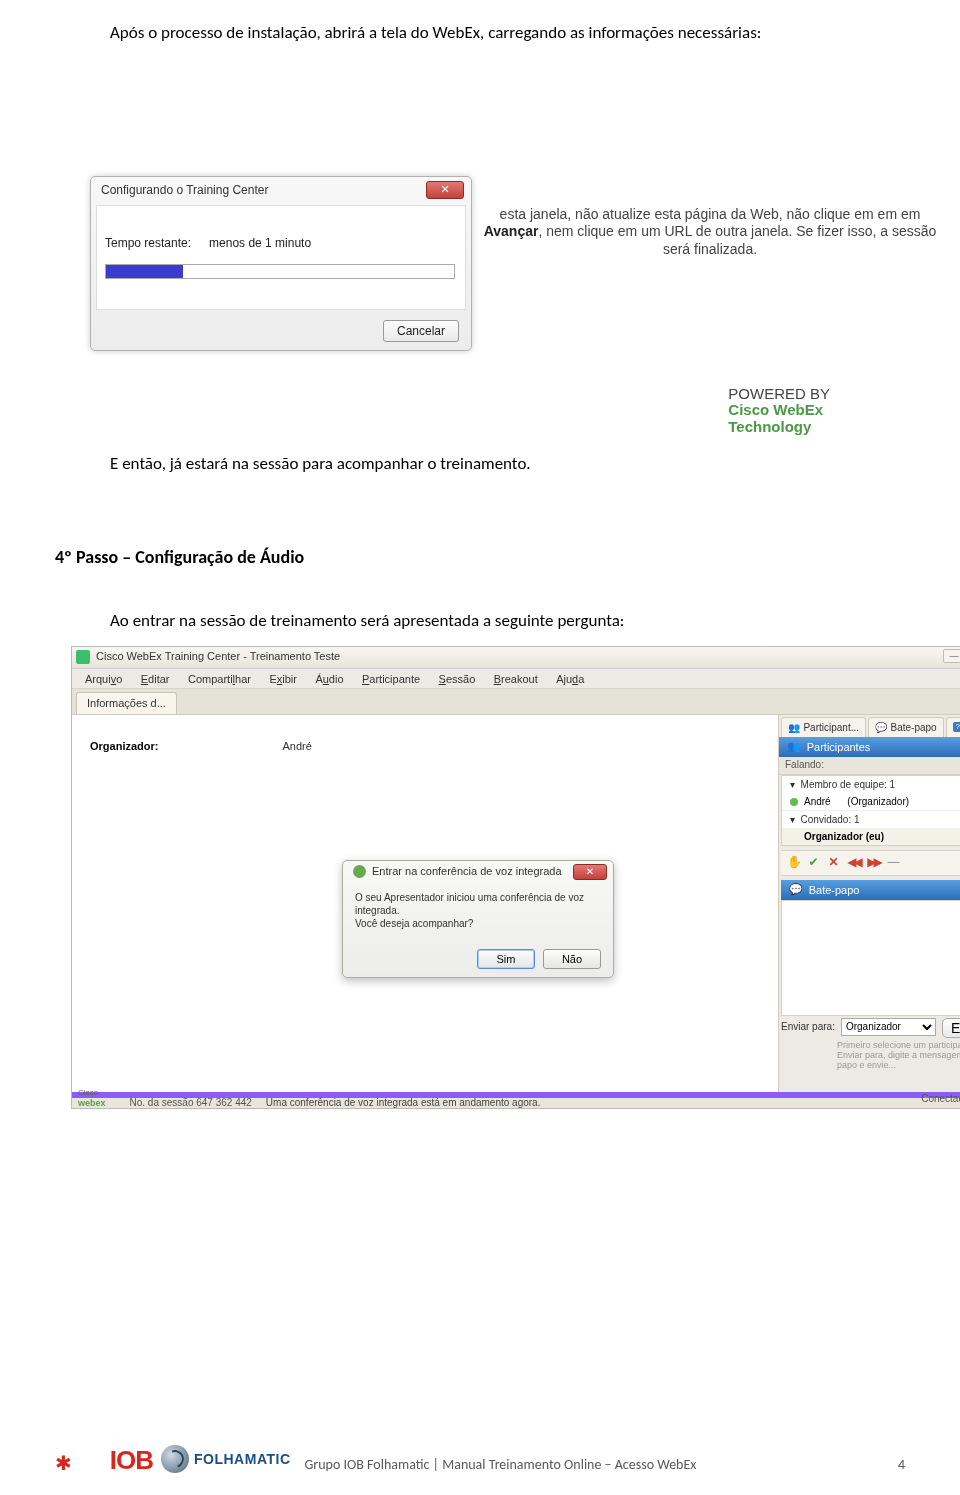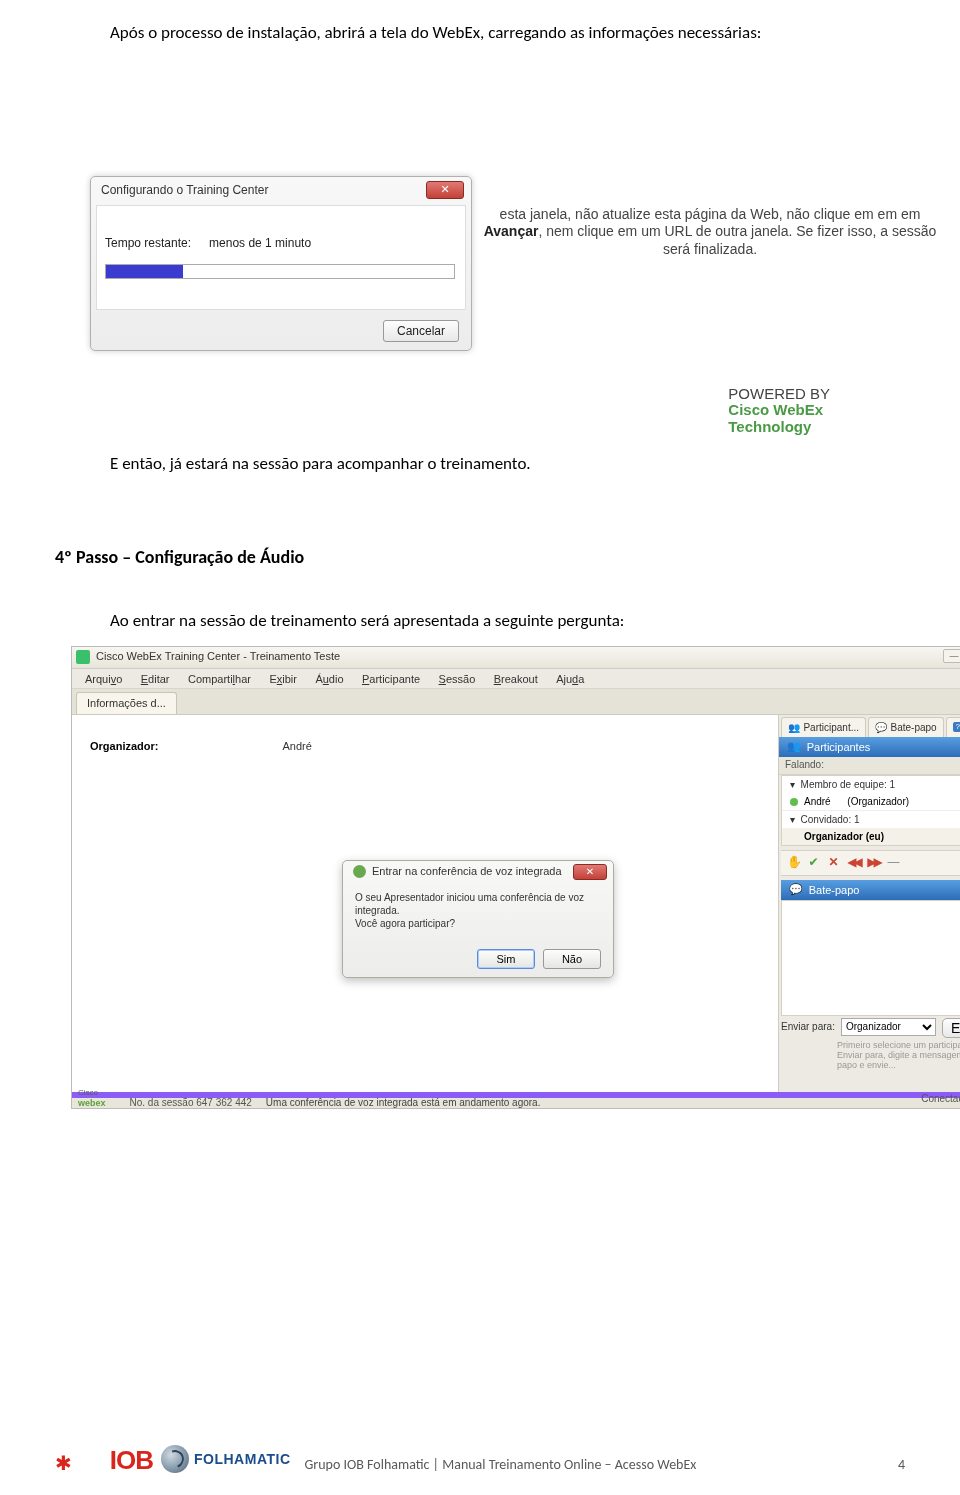--- a/index.html
+++ b/index.html
@@ -264,21 +264,21 @@
   </div>
 
   <div class="voice-dialog">
     <div class="vd-title">
       <span class="gico"></span>
       <span>Entrar na conferência de voz integrada</span>
     </div>
     <div class="vd-close">✕</div>
     <div class="vd-msg">
       <span>O seu Apresentador iniciou uma conferência de voz integrada.</span><br>
-      <span>Você agora participar?</span>
+      <span>Você deseja acompanhar?</span>
     </div>
     <div class="vd-btns">
       <button class="primary">Sim</button>
       <button>Não</button>
     </div>
   </div>
 
   <div class="statusbar">
     <span class="s1">
       <span style="font-size:8px;">Cisco</span><br><span class="green">webex</span>

